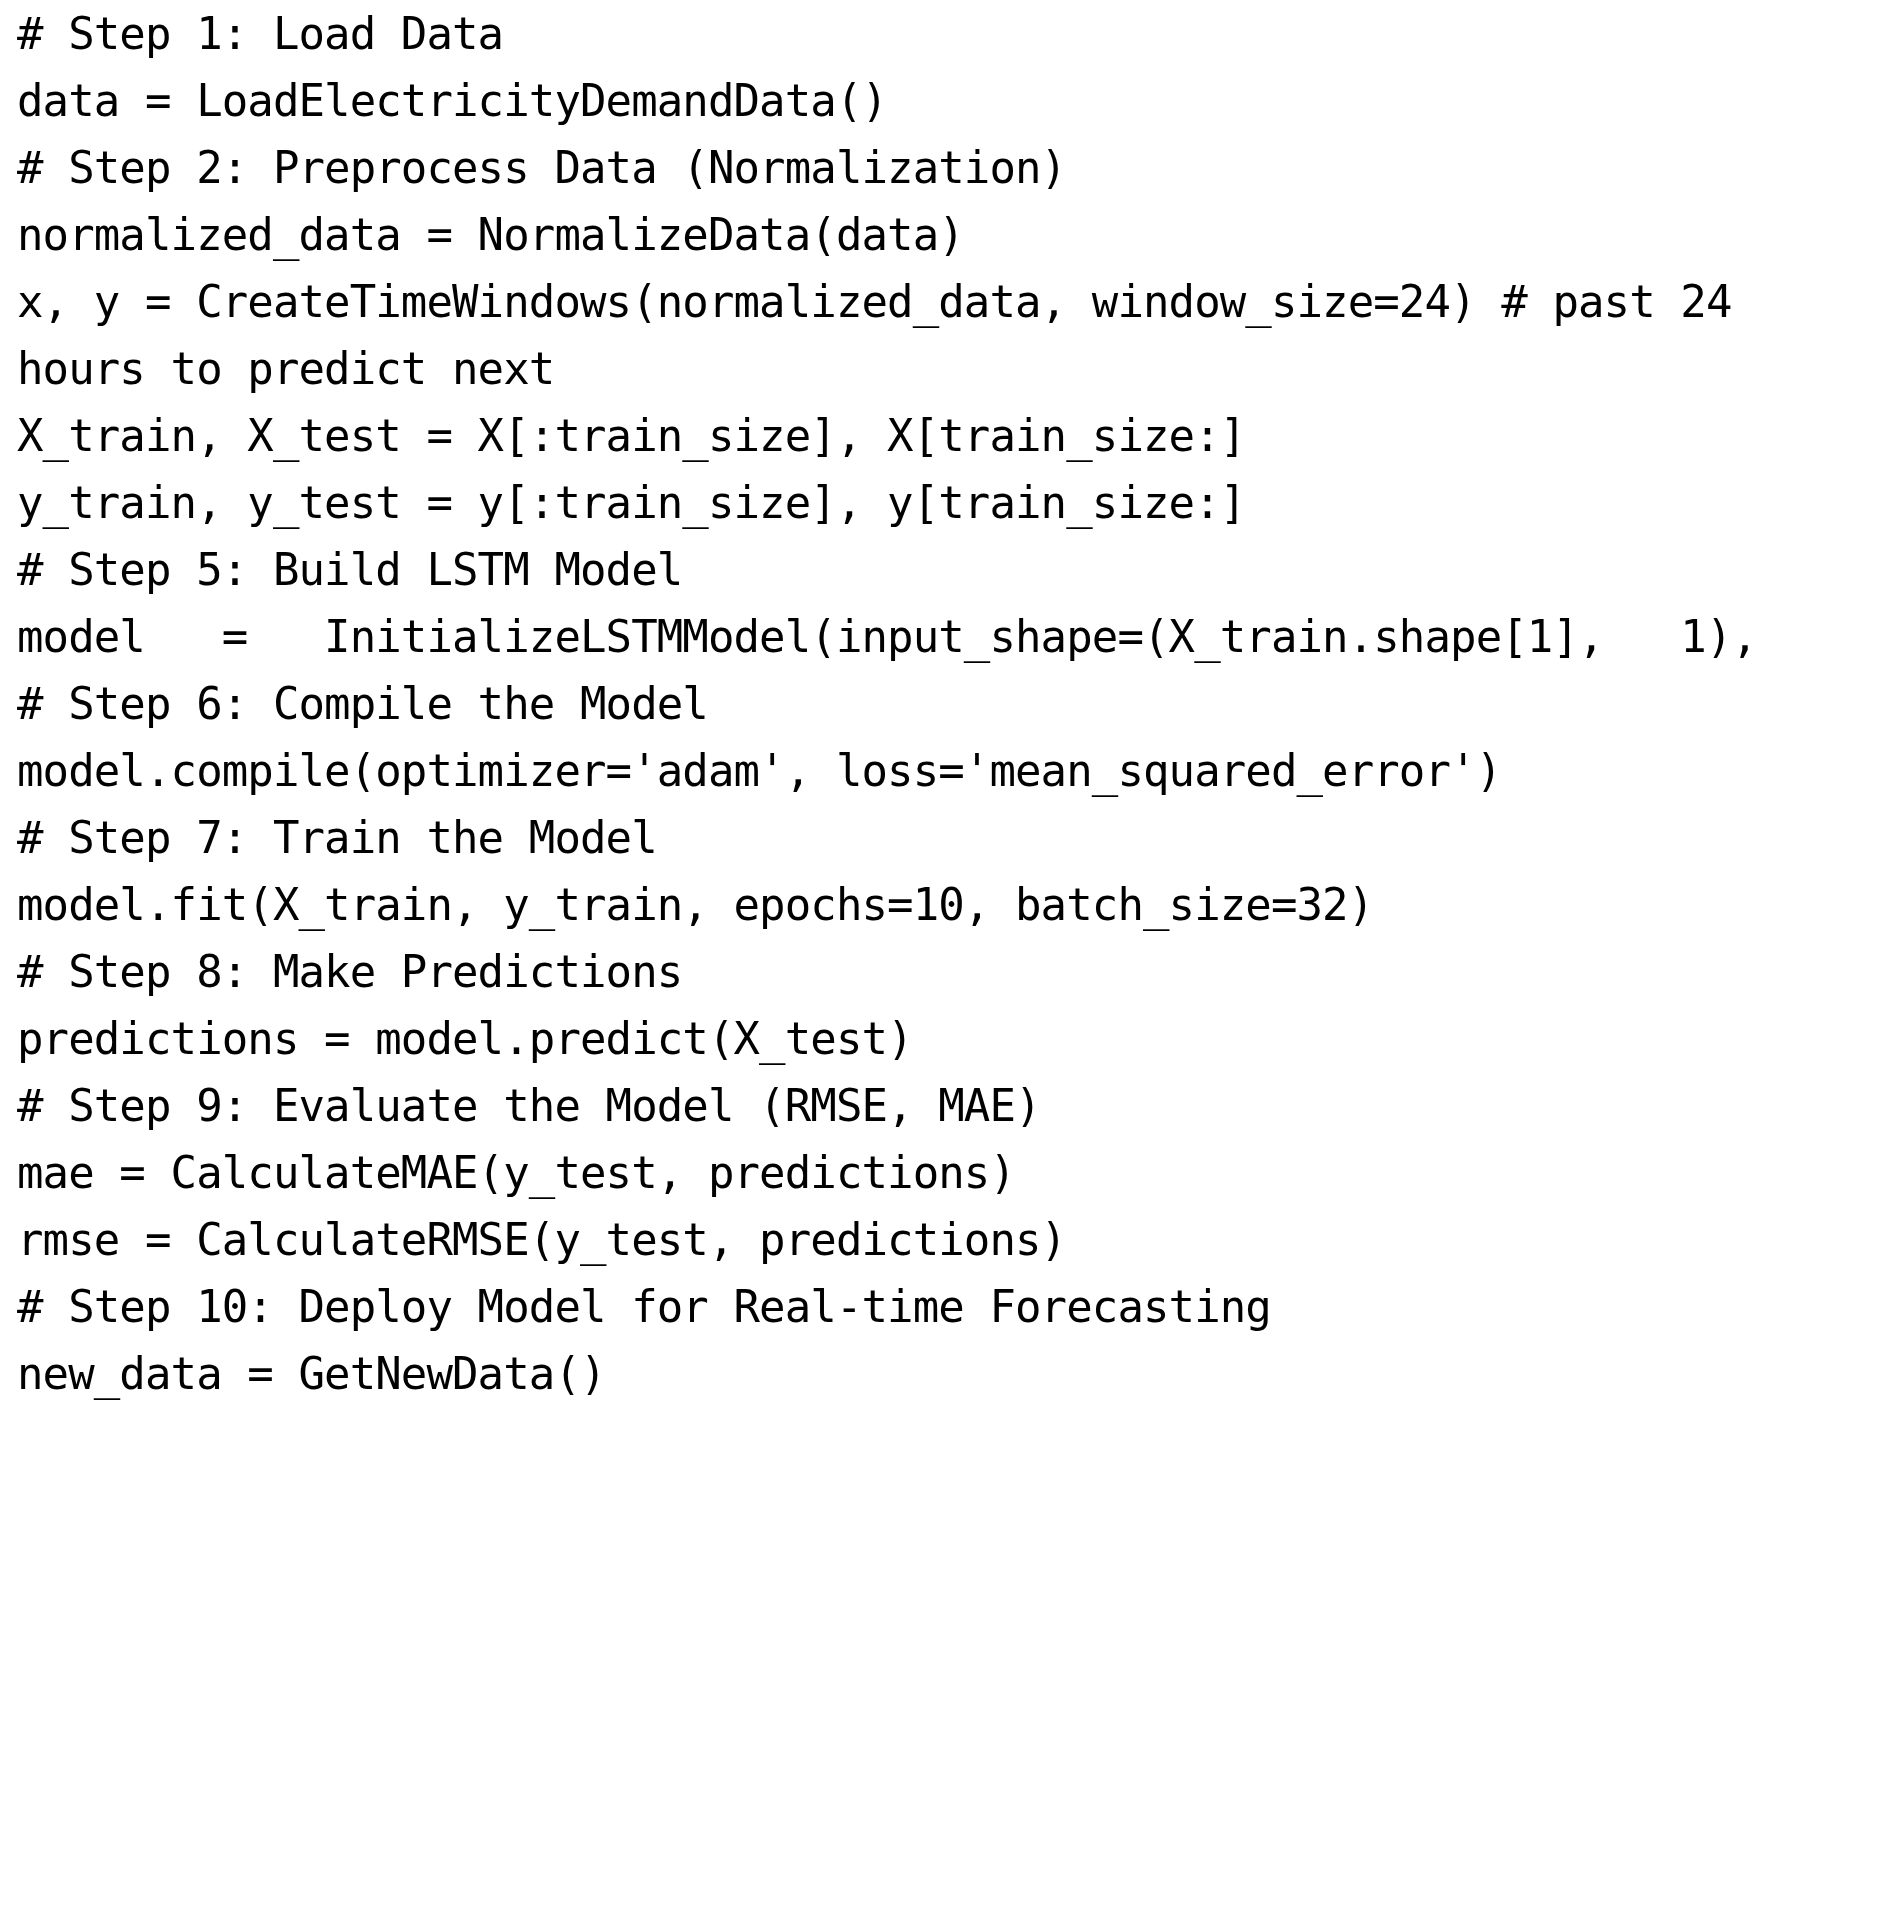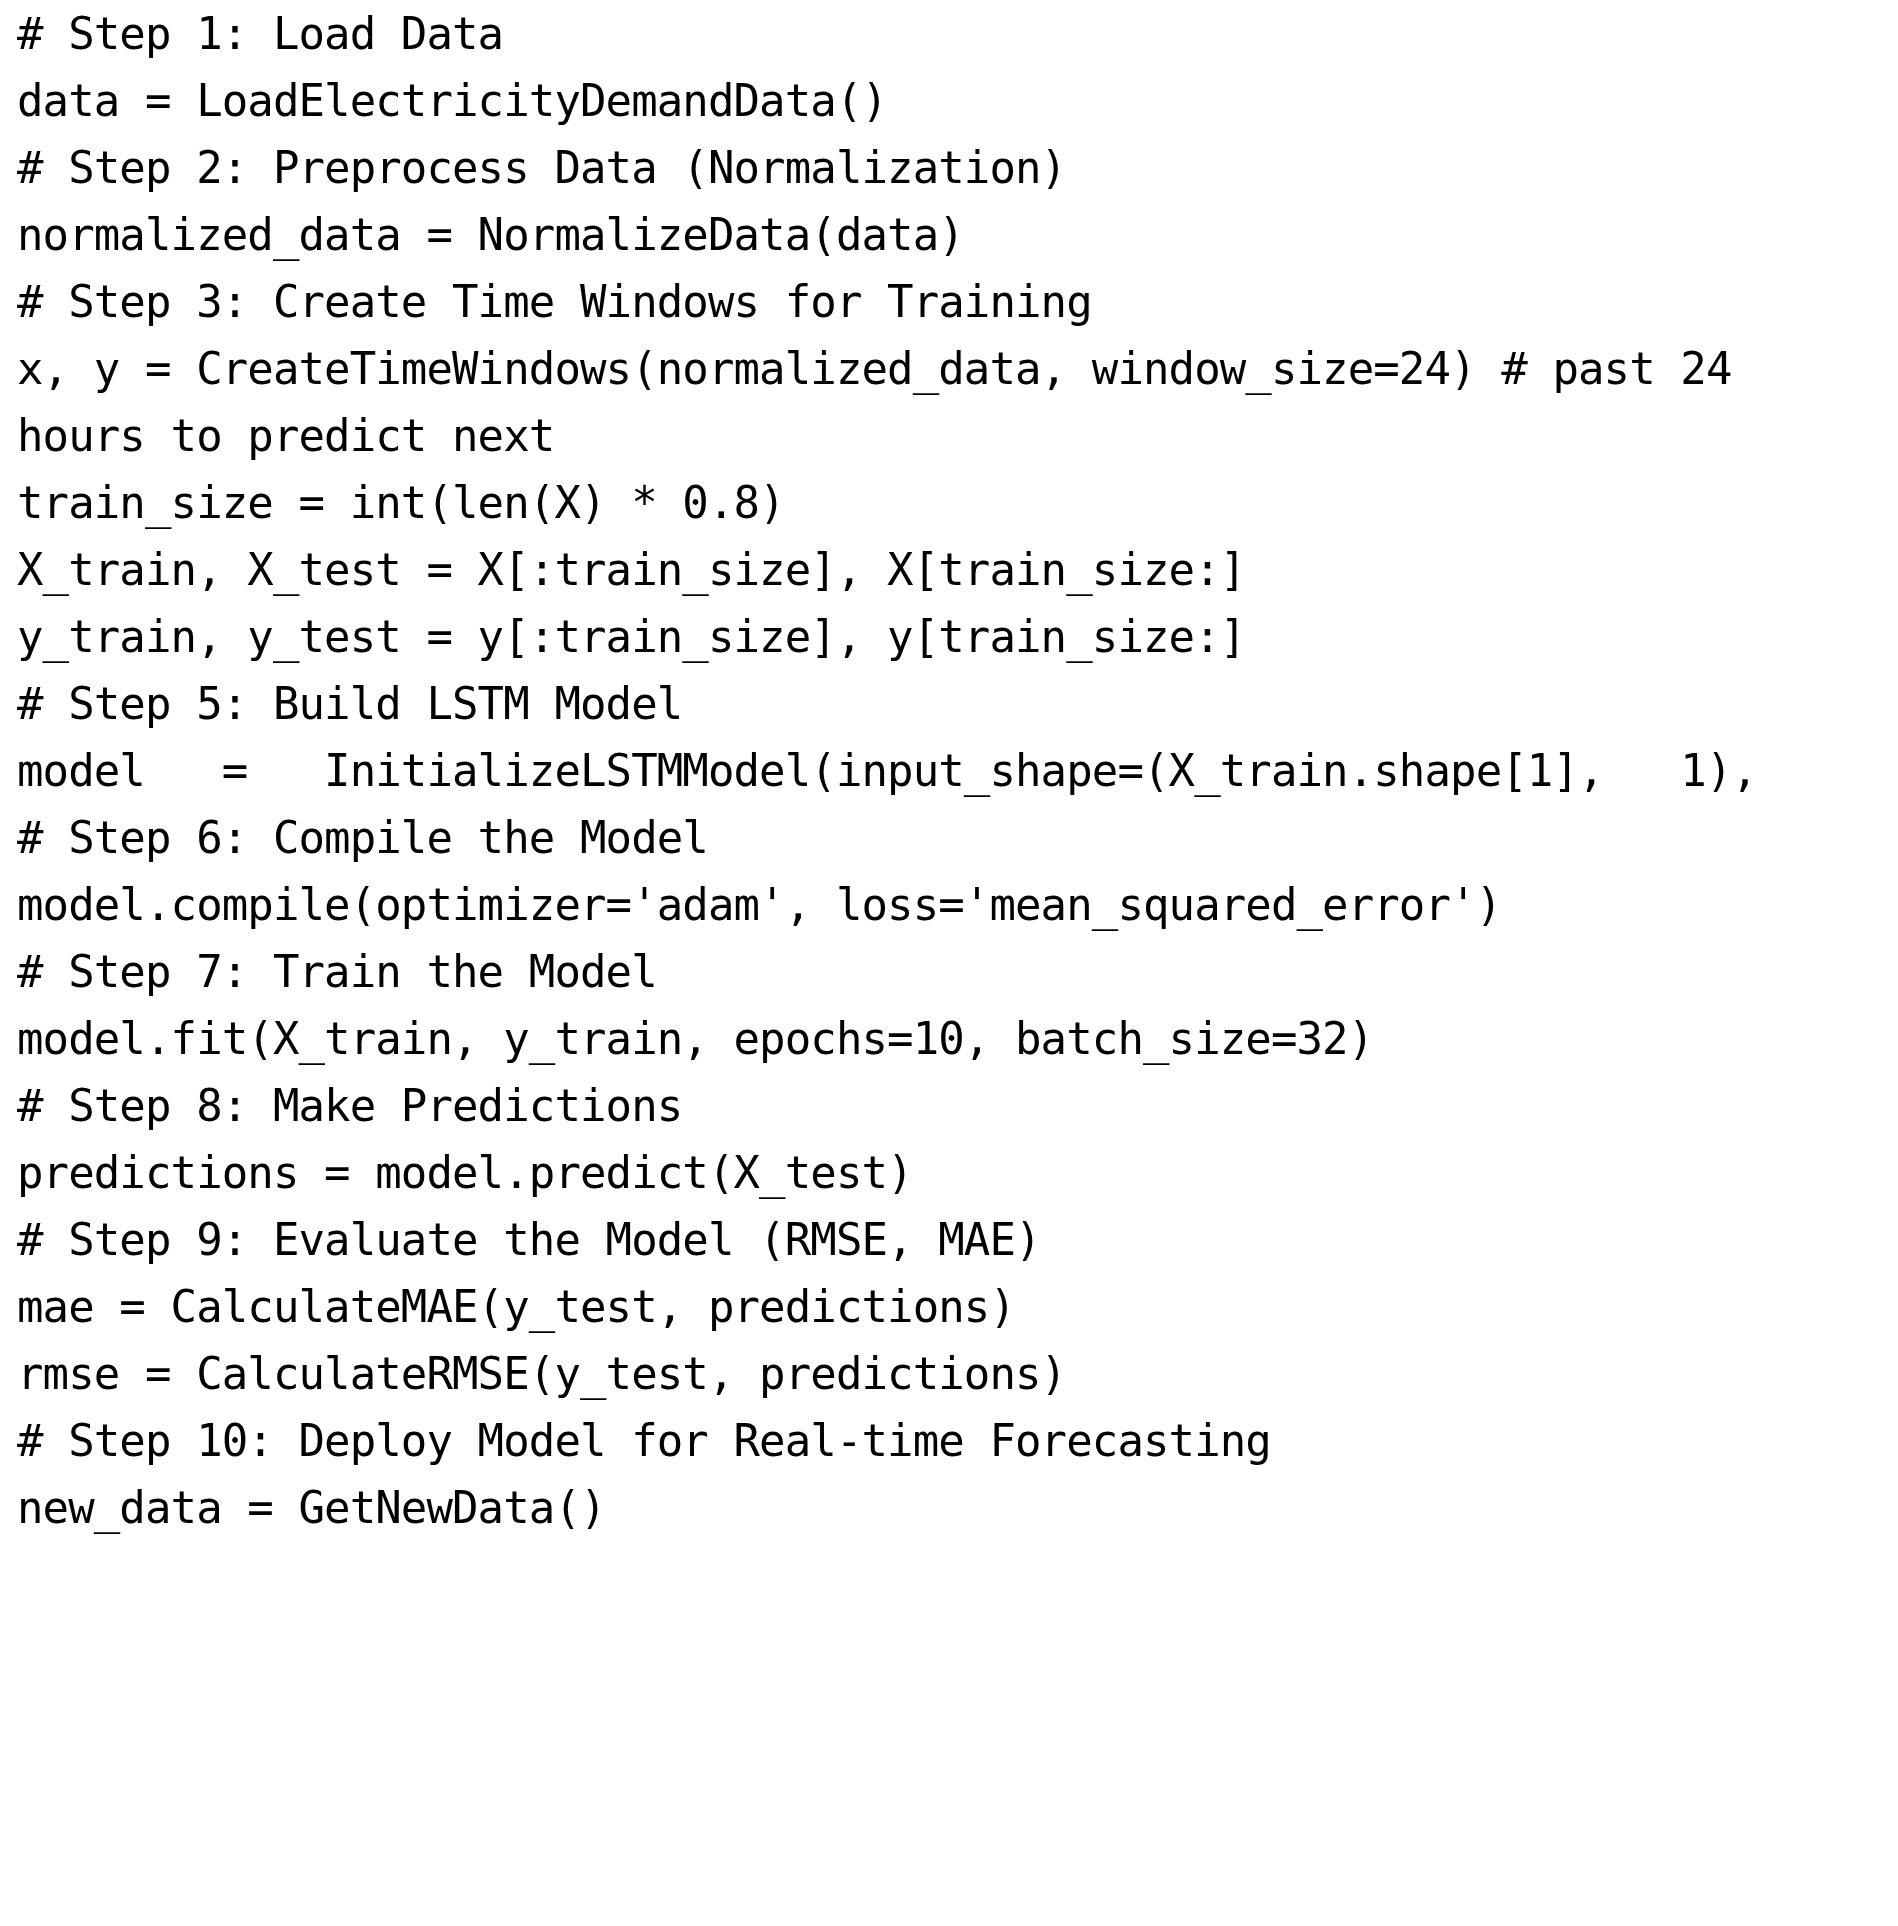--- a/index.html
+++ b/index.html
@@ -36,24 +36,22 @@
   .code-line.wrap { }
 </style>
 </head>
 <body>
 
 <div id="code-listing">
   <span class="code-line"># Step 1: Load Data</span>
   <span class="code-line">data = LoadElectricityDemandData()</span>
   <span class="code-line"># Step 2: Preprocess Data (Normalization)</span>
   <span class="code-line">normalized_data = NormalizeData(data)</span>
-  <span class="code-line"># Step 3: Create Time Windows for Training</span>
   <span class="code-line">x, y = CreateTimeWindows(normalized_data, window_size=24) # past 24</span>
   <span class="code-line wrap">hours to predict next</span>
-  <span class="code-line">train_size = int(len(X) * 0.8)</span>
   <span class="code-line">X_train, X_test = X[:train_size], X[train_size:]</span>
   <span class="code-line">y_train, y_test = y[:train_size], y[train_size:]</span>
   <span class="code-line"># Step 5: Build LSTM Model</span>
   <span class="code-line">model   =   InitializeLSTMModel(input_shape=(X_train.shape[1],   1),</span>
   <span class="code-line"># Step 6: Compile the Model</span>
   <span class="code-line">model.compile(optimizer='adam', loss='mean_squared_error')</span>
   <span class="code-line"># Step 7: Train the Model</span>
   <span class="code-line">model.fit(X_train, y_train, epochs=10, batch_size=32)</span>
   <span class="code-line"># Step 8: Make Predictions</span>
   <span class="code-line">predictions = model.predict(X_test)</span>

